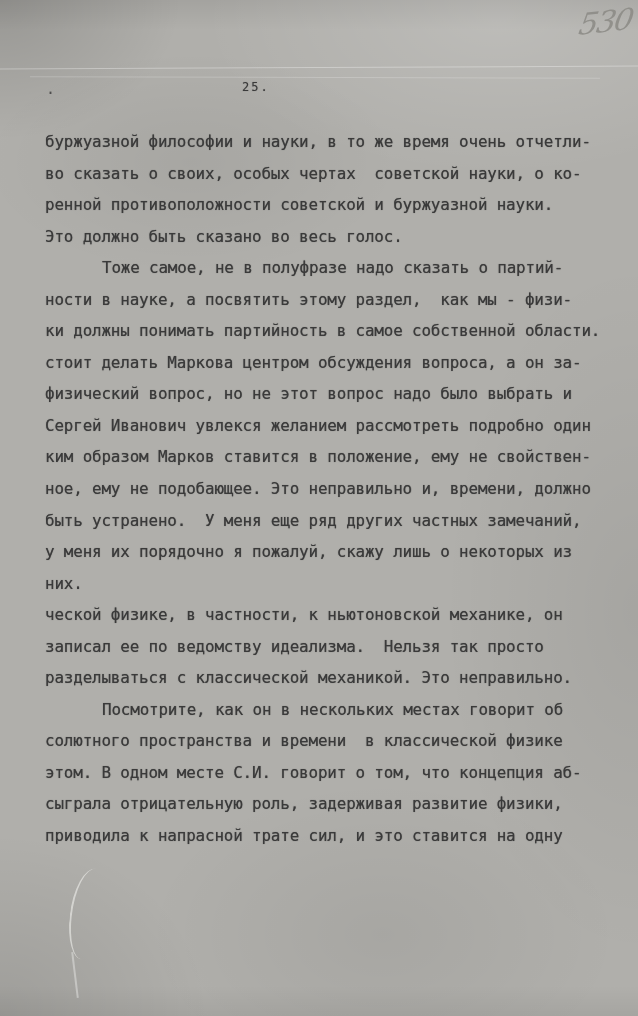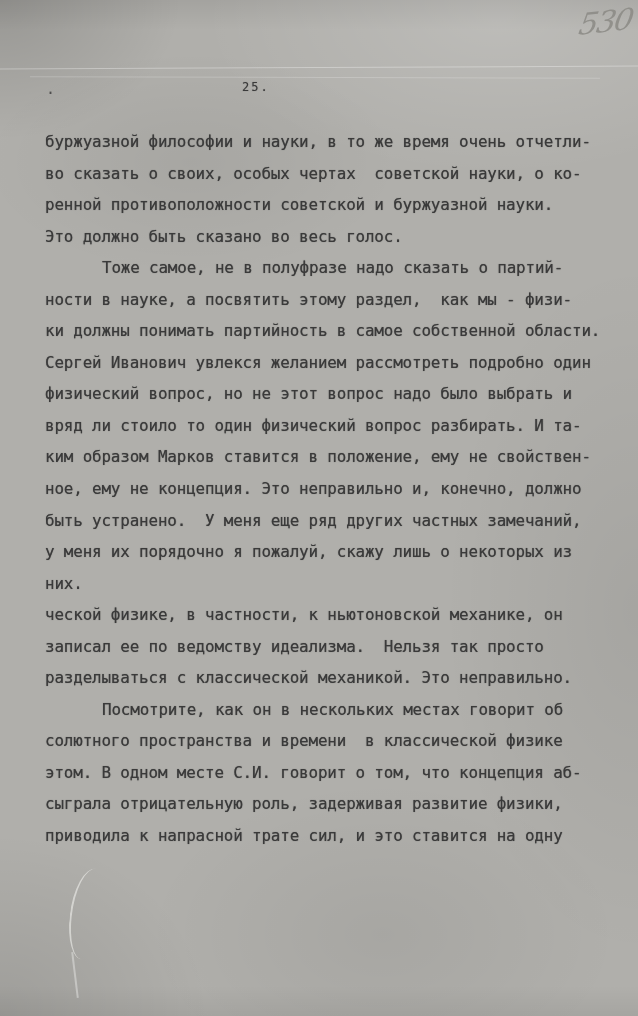--- a/index.html
+++ b/index.html
@@ -113,25 +113,25 @@
   <div class="pagenum">25.</div>
 
   <div class="text-body">
       <div class="line">буржуазной философии и науки, в то же время очень отчетли-</div>
       <div class="line">во сказать о своих, особых чертах  советской науки, о ко-</div>
       <div class="line">ренной противоположности советской и буржуазной науки.</div>
       <div class="line">Это должно быть сказано во весь голос.</div>
       <div class="line indent">Тоже самое, не в полуфразе надо сказать о партий-</div>
       <div class="line">ности в науке, а посвятить этому раздел,  как мы - физи-</div>
       <div class="line">ки должны понимать партийность в самое собственной области.</div>
+      <div class="line">стоит делать Маркова центром обсуждения вопроса, а он за-</div>
+      <div class="line">физический вопрос, но не этот вопрос надо было выбрать и</div>
       <div class="line">Сергей Иванович увлекся желанием рассмотреть подробно один</div>
-      <div class="line">физический вопрос, но не этот вопрос надо было выбрать и</div>
-      <div class="line">вряд ли стоило то один физический вопрос разбирать. И та-</div>
       <div class="line">ким образом Марков ставится в положение, ему не свойствен-</div>
-      <div class="line">ное, ему не концепция. Это неправильно и, конечно, должно</div>
+      <div class="line">ное, ему не подобающее. Это неправильно и, времени, должно</div>
       <div class="line">быть устранено.  У меня еще ряд других частных замечаний,</div>
       <div class="line">у меня их порядочно я пожалуй, скажу лишь о некоторых из</div>
       <div class="line">них.</div>
       <div class="line">ческой физике, в частности, к ньютоновской механике, он</div>
       <div class="line">записал ее по ведомству идеализма.  Нельзя так просто</div>
       <div class="line">разделываться с классической механикой. Это неправильно.</div>
       <div class="line indent">Посмотрите, как он в нескольких местах говорит об</div>
       <div class="line">солютного пространства и времени  в классической физике</div>
       <div class="line">этом. В одном месте С.И. говорит о том, что концепция аб-</div>
       <div class="line">сыграла отрицательную роль, задерживая развитие физики,</div>

